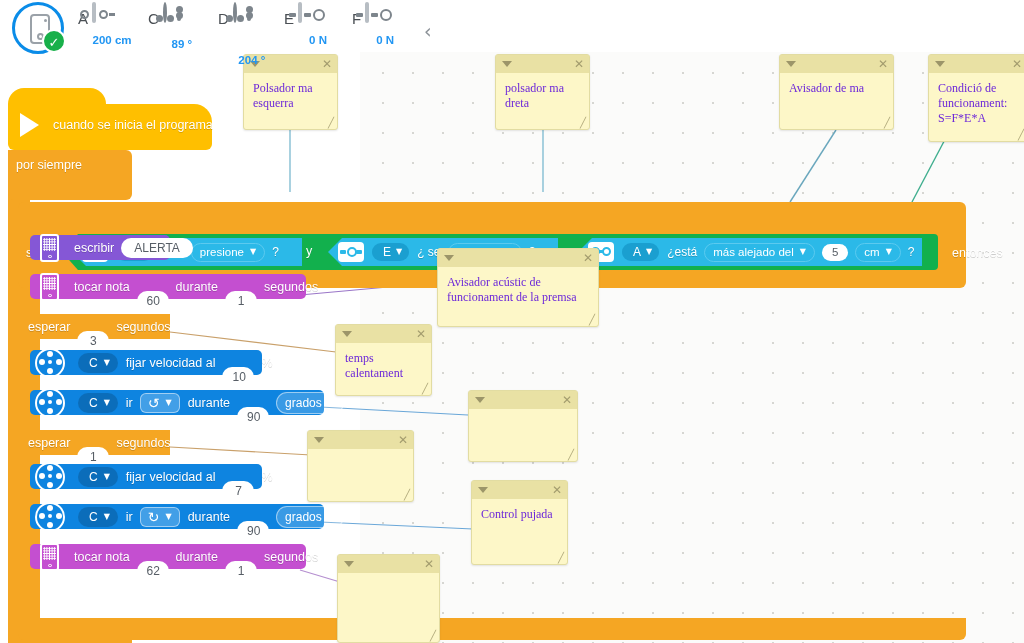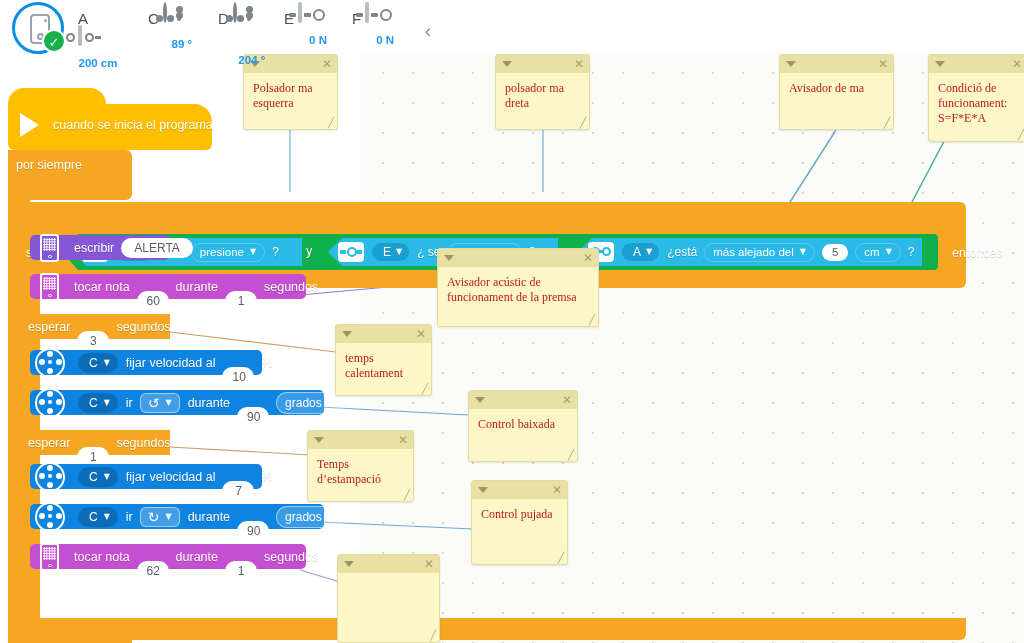--- a/index.html
+++ b/index.html
@@ -189,37 +189,37 @@
   
   .note{
     position:absolute;background:#fdf7c8;border:1px solid #e2dca2;border-radius:3px;
     box-shadow:0 1px 2px rgba(0,0,0,.10);box-sizing:border-box;
   }
   .note .bar{height:18px;background:#e9e1a4;position:relative;}
   .note .bar .tri{position:absolute;left:6px;top:6px;width:0;height:0;border-left:5px solid transparent;
     border-right:5px solid transparent;border-top:6px solid #9c9569;}
   .note .bar .x{position:absolute;right:5px;top:1px;color:#a39c6e;font-size:12px;line-height:16px;
     font-family:"DejaVu Sans",sans-serif;}
-  .note .body{padding:8px 9px;font-size:12px;color:#b91c1c;line-height:15px;
+  .note .body{padding:8px 9px;font-size:12px;color:#6d28d9;line-height:15px;
     font-family:"Liberation Serif",serif;}
   .note .grip{position:absolute;right:3px;bottom:1px;color:#b0a97c;font-size:10px;
     transform:rotate(0deg);font-family:"DejaVu Sans",sans-serif;}
   svg.connectors{position:absolute;left:0;top:0;width:1024px;height:591px;pointer-events:none;}
 </style>
 </head>
 <body>
 
 <div id="toolbar">
 
   <div class="hub-badge">
     <div class="phone"></div>
     <div class="tick">✓</div>
   </div>
 
-  <div class="port" style="left:78px;flex-direction:column;">
+  <div class="port" style="left:78px;">
     <span class="letter">A</span>
     <span class="glyphwrap">
       <span class="dev dist"><span class="bar"></span></span>
       <span class="value" style="left:-3px;">200 cm</span>
     </span>
   </div>
 
   <div class="port" style="left:148px;">
     <span class="letter">C</span>
     <span class="glyphwrap">
@@ -550,30 +550,28 @@
     </div>
     <div class="body">temps calentament</div>
     <span class="grip">╱</span>
   </div>
 
   <div class="note" style="left:468px;top:338px;width:110px;height:72px;">
     <div class="bar">
       <span class="tri"></span>
       <span class="x">✕</span>
     </div>
-    <div class="body">Control baixada</div>
     <span class="grip">╱</span>
   </div>
 
   <div class="note" style="left:307px;top:378px;width:107px;height:72px;">
     <div class="bar">
       <span class="tri"></span>
       <span class="x">✕</span>
     </div>
-    <div class="body">Temps d’estampació</div>
     <span class="grip">╱</span>
   </div>
 
   <div class="note" style="left:471px;top:428px;width:97px;height:85px;">
     <div class="bar">
       <span class="tri"></span>
       <span class="x">✕</span>
     </div>
     <div class="body">Control pujada</div>
     <span class="grip">╱</span>

